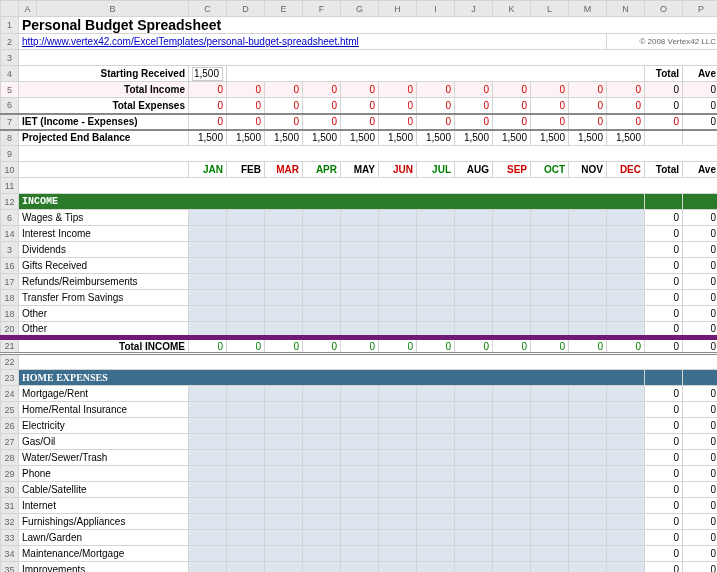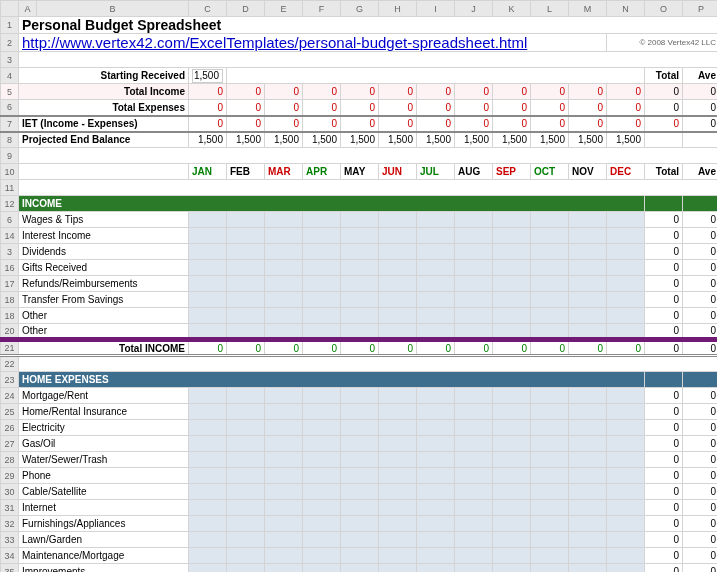--- a/index.html
+++ b/index.html
@@ -2,34 +2,34 @@
 <html><head>
 <meta charset="utf-8">
 <style>
 *{box-sizing:border-box;margin:0;padding:0}
 body{font-family:Arial,Helvetica,sans-serif;font-size:10px;color:#000;background:#fff}
 .sheet{width:717px;border-collapse:collapse;table-layout:fixed}
 .sheet td,.sheet th{border:1px solid #d4d4d4;height:16px;padding:0 3px;overflow:hidden;white-space:nowrap;text-overflow:clip}
 .colhead{background:#e8e8e8;text-align:center;font-weight:normal;color:#666;font-size:9px}
 .rowhead{background:#e8e8e8;text-align:center;font-weight:normal;color:#666;font-size:9px;width:18px}
 .title{font:bold 14px Verdana,Arial;padding:2px 4px}
-.link{color:#0000cc;text-decoration:underline;font-size:15px}
+.link{color:#0000cc;text-decoration:underline;font-size:10px}
 .copyright{color:#666;font-size:8px;text-align:right}
 .right{text-align:right}
 .bold{font-weight:bold}
 .pinkrow td{background:#fdf2f4}
 .redtxt{color:#cc0000}
 .greentxt{color:#008000}
 .netrow td{border-top:2px solid #888;border-bottom:2px solid #888}
-.monthhdr{font-weight:bold;text-align:left;font-size:10px}
+.monthhdr{font-weight:bold;text-align:right;font-size:10px}
 .m-red{color:#cc0000}
 .m-grn{color:#008000}
 .m-blk{color:#000}
-.sechead{background:#2a7a2a;color:#fff;font-weight:bold;font-family:Liberation Sans, sans-serif;font-size:10px;padding-left:4px}
-.sechead2{background:#3d6e8e;color:#fff;font-weight:bold;font-family:Liberation Sans, sans-serif;font-size:10px;padding-left:4px}
+.sechead{background:#2a7a2a;color:#fff;font-weight:bold;font-family:Liberation Mono, monospace;font-size:10px;padding-left:4px}
+.sechead2{background:#3d6e8e;color:#fff;font-weight:bold;font-family:Liberation Serif, serif;font-size:10px;padding-left:4px}
 .bluecell{background:#dde6ee}
 .totrow td{border-top:5px solid #701a75;border-bottom:3px double #888}
 .inputbox{background:#fff;border:1px solid #ccc;text-align:right;padding-right:3px;width:100%;height:14px;font-size:10px}
 </style>
 </head>
 <body>
 
 <table class="sheet">
 <colgroup>
 <col style="width:18px">

